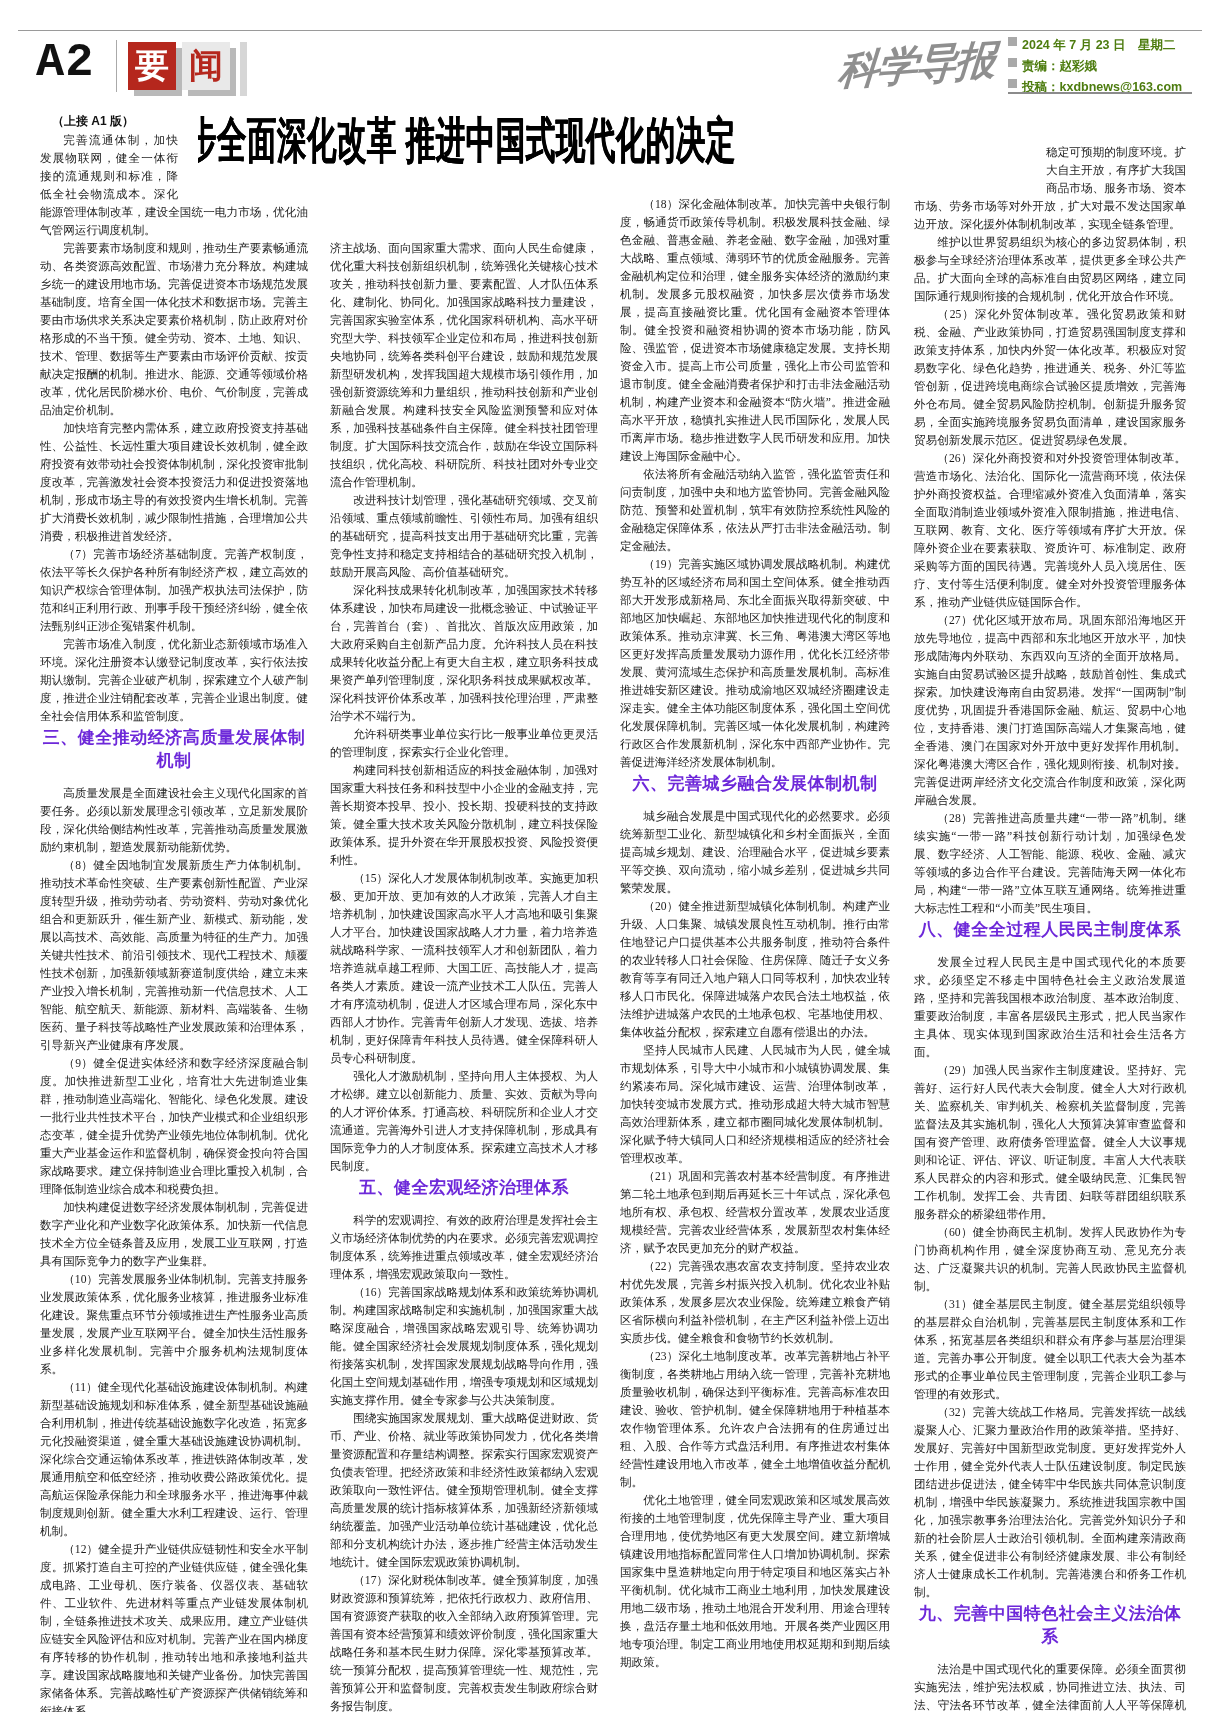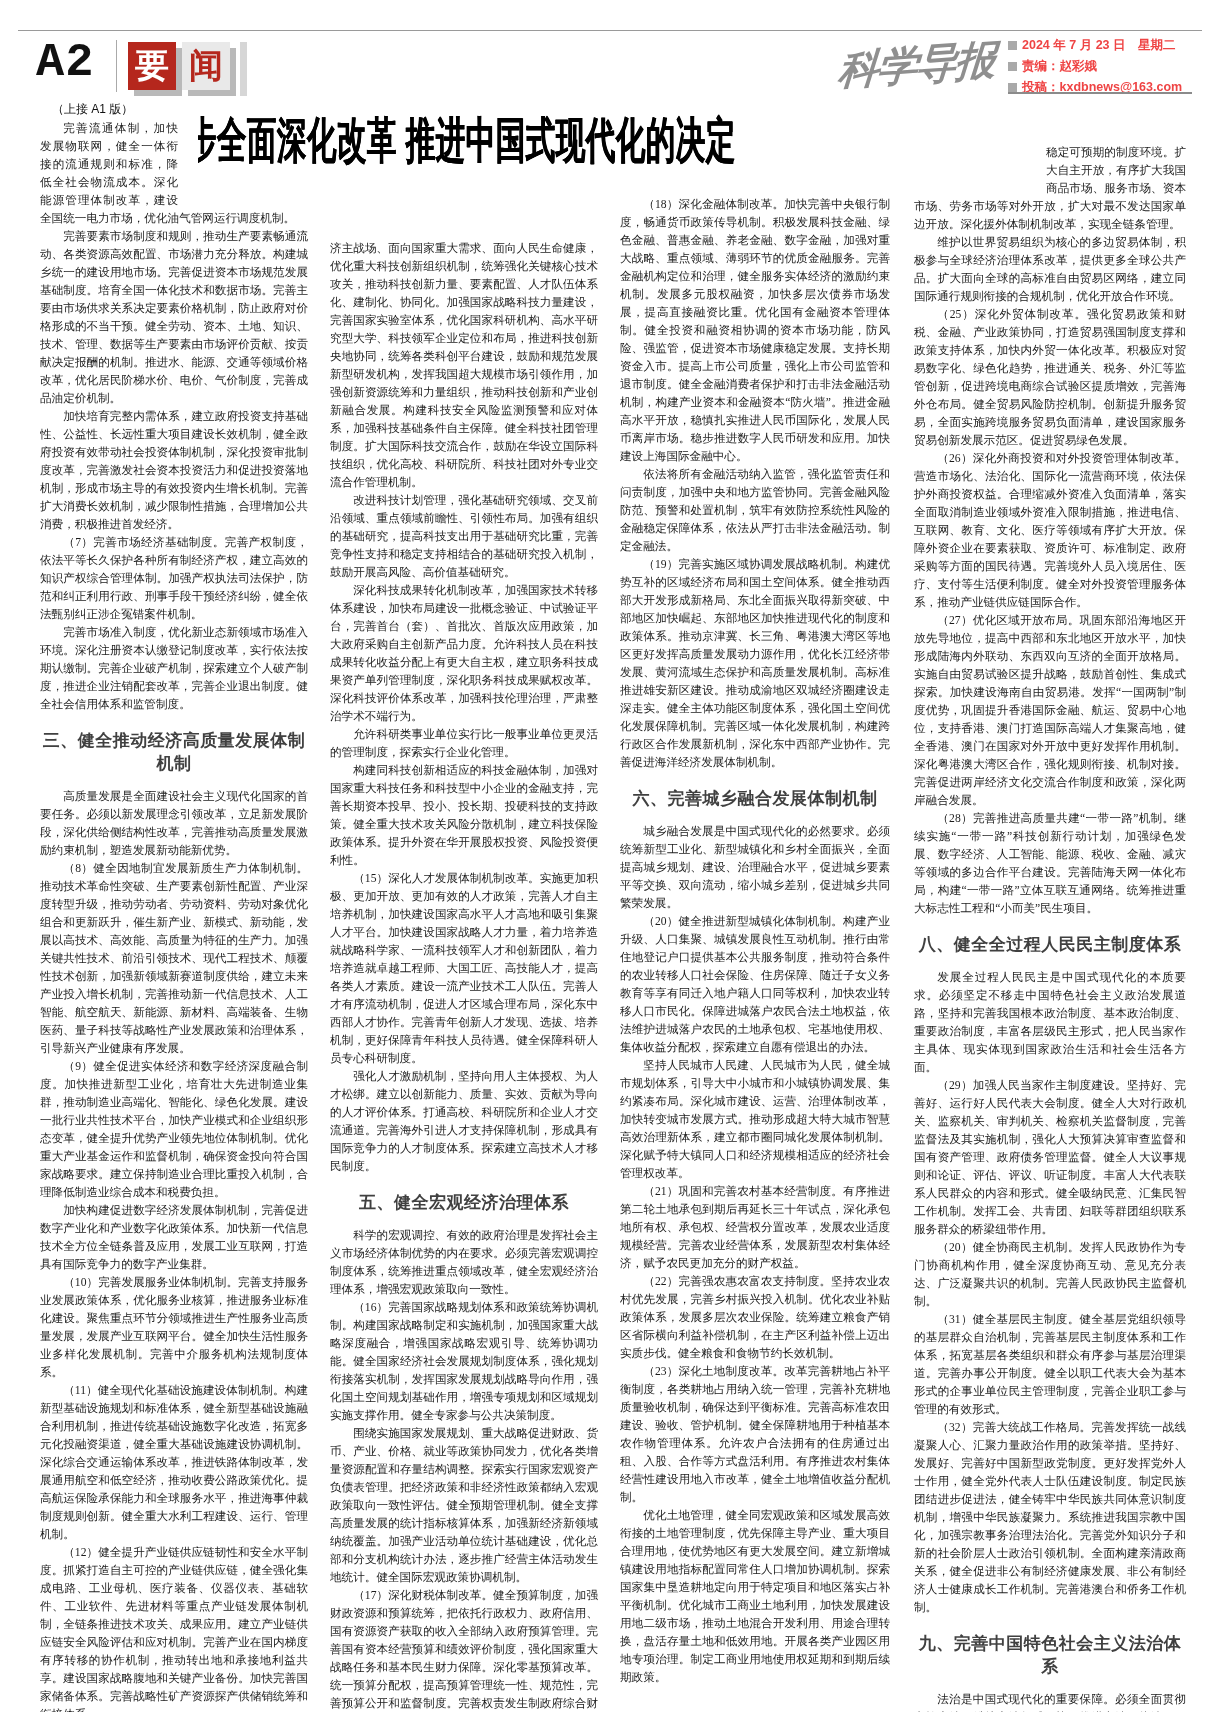--- a/index.html
+++ b/index.html
@@ -12,44 +12,44 @@
   #mh-div{position:absolute;left:116px;top:40px;width:1px;height:52px;background:#aaa;}
   .badgebox{position:absolute;top:42px;width:48px;height:48px;display:flex;align-items:center;justify-content:center;
             font-family:"Liberation Sans",sans-serif;font-weight:bold;font-size:34px;box-shadow:6px 6px 0 #b9b9b9;}
   #badge-yao{left:128px;background:#b5271d;color:#fff;}
   #badge-wen{left:182px;background:#e9e9e9;color:#b5271d;}
   #mh-bar2{position:absolute;left:240px;top:42px;width:7px;height:54px;background:#d6d6d6;}
   #paper-name{position:absolute;left:826px;top:38px;width:180px;text-align:center;
               font-family:"DejaVu Serif",serif;font-style:italic;font-weight:bold;font-size:41px;
               color:#8f8f8f;transform:rotate(-4deg) skewX(-8deg);letter-spacing:-2px;white-space:nowrap;}
   #mh-info{position:absolute;left:1008px;top:36px;width:184px;font-family:"Liberation Sans",sans-serif;}
-  #mh-info .row{display:flex;align-items:center;margin:1px 0 4px 0;font-size:12.5px;font-weight:600;color:#ef4444;white-space:nowrap;}
+  #mh-info .row{display:flex;margin:1px 0 4px 0;font-size:12.5px;font-weight:600;color:#4d7c0f;white-space:nowrap;}
   #mh-info .sq{width:9px;height:9px;background:#a9a9a9;margin-right:5px;flex:0 0 auto;}
   #mh-underrule{position:absolute;left:1008px;top:92px;width:184px;height:0;border-top:2px solid #8b8b8b;}
   
   #headline{position:absolute;left:198px;top:96px;width:812px;height:90px;overflow:hidden;
             display:flex;align-items:center;justify-content:center;}
   #headline .hl{display:inline-block;white-space:nowrap;transform:scaleX(0.60);transform-origin:0 50%;
                 font-family:"Liberation Sans","DejaVu Sans",sans-serif;font-weight:900;font-size:49px;
                 color:#000;letter-spacing:1px;text-shadow:0.6px 0 #000,-0.6px 0 #000;}
   
   .col{position:absolute;overflow:hidden;text-align:justify;}
   #col1{left:40px; top:100px;width:268px;height:1612px;}
   #col2{left:330px;top:196px;width:268px;height:1516px;}
   #col3{left:620px;top:196px;width:270px;height:1516px;}
   #col4{left:914px;top:100px;width:272px;height:1612px;}
   .hl-spacer{height:98px;}
   #col1 .hl-spacer{float:right;width:130px;}
   #col4 .hl-spacer{float:left;width:132px;}
   .bp{margin:0;font-size:11.6px;line-height:18px;text-indent:2em;color:#1c1c1c;}
   .bp.nofi{text-indent:0;margin-top:44px;}
-  .cont-note{margin:0 0 2px 0;font-size:12px;line-height:18px;font-weight:normal;text-indent:1em;
+  .cont-note{margin:12px 0 2px 0;font-size:12px;line-height:18px;font-weight:bold;text-indent:1em;
              font-family:"Liberation Sans",sans-serif;color:#111;}
-  .sec-h{margin:15px 0 13px 0;font-family:"Liberation Sans","DejaVu Sans",sans-serif;
-         font-size:17px;font-weight:bold;text-align:center;text-indent:0;color:#404040;letter-spacing:0.5px;}
+  .sec-h{margin:0 0 13px 0;font-family:"Liberation Sans","DejaVu Sans",sans-serif;
+         font-size:17px;font-weight:bold;text-align:center;text-indent:0;color:#6d28d9;letter-spacing:0.5px;}
 </style>
 </head>
 <body>
 
 <div id="page">
   <div id="toprule"></div>
 
   <div id="pageno">A2</div>
   <div id="mh-div"></div>
   <div id="badge-yao" class="badgebox">要</div>
@@ -125,19 +125,19 @@
     <div class="hl-spacer"></div>
   <p class="bp nofi">稳定可预期的制度环境。扩大自主开放，有序扩大我国商品市场、服务市场、资本市场、劳务市场等对外开放，扩大对最不发达国家单边开放。深化援外体制机制改革，实现全链条管理。</p>
       <p class="bp">维护以世界贸易组织为核心的多边贸易体制，积极参与全球经济治理体系改革，提供更多全球公共产品。扩大面向全球的高标准自由贸易区网络，建立同国际通行规则衔接的合规机制，优化开放合作环境。</p>
       <p class="bp">（25）深化外贸体制改革。强化贸易政策和财税、金融、产业政策协同，打造贸易强国制度支撑和政策支持体系，加快内外贸一体化改革。积极应对贸易数字化、绿色化趋势，推进通关、税务、外汇等监管创新，促进跨境电商综合试验区提质增效，完善海外仓布局。健全贸易风险防控机制。创新提升服务贸易，全面实施跨境服务贸易负面清单，建设国家服务贸易创新发展示范区。促进贸易绿色发展。</p>
       <p class="bp">（26）深化外商投资和对外投资管理体制改革。营造市场化、法治化、国际化一流营商环境，依法保护外商投资权益。合理缩减外资准入负面清单，落实全面取消制造业领域外资准入限制措施，推进电信、互联网、教育、文化、医疗等领域有序扩大开放。保障外资企业在要素获取、资质许可、标准制定、政府采购等方面的国民待遇。完善境外人员入境居住、医疗、支付等生活便利制度。健全对外投资管理服务体系，推动产业链供应链国际合作。</p>
       <p class="bp">（27）优化区域开放布局。巩固东部沿海地区开放先导地位，提高中西部和东北地区开放水平，加快形成陆海内外联动、东西双向互济的全面开放格局。实施自由贸易试验区提升战略，鼓励首创性、集成式探索。加快建设海南自由贸易港。发挥“一国两制”制度优势，巩固提升香港国际金融、航运、贸易中心地位，支持香港、澳门打造国际高端人才集聚高地，健全香港、澳门在国家对外开放中更好发挥作用机制。深化粤港澳大湾区合作，强化规则衔接、机制对接。完善促进两岸经济文化交流合作制度和政策，深化两岸融合发展。</p>
       <p class="bp">（28）完善推进高质量共建“一带一路”机制。继续实施“一带一路”科技创新行动计划，加强绿色发展、数字经济、人工智能、能源、税收、金融、减灾等领域的多边合作平台建设。完善陆海天网一体化布局，构建“一带一路”立体互联互通网络。统筹推进重大标志性工程和“小而美”民生项目。</p>
       <h3 class="sec-h">八、健全全过程人民民主制度体系</h3>
       <p class="bp">发展全过程人民民主是中国式现代化的本质要求。必须坚定不移走中国特色社会主义政治发展道路，坚持和完善我国根本政治制度、基本政治制度、重要政治制度，丰富各层级民主形式，把人民当家作主具体、现实体现到国家政治生活和社会生活各方面。</p>
       <p class="bp">（29）加强人民当家作主制度建设。坚持好、完善好、运行好人民代表大会制度。健全人大对行政机关、监察机关、审判机关、检察机关监督制度，完善监督法及其实施机制，强化人大预算决算审查监督和国有资产管理、政府债务管理监督。健全人大议事规则和论证、评估、评议、听证制度。丰富人大代表联系人民群众的内容和形式。健全吸纳民意、汇集民智工作机制。发挥工会、共青团、妇联等群团组织联系服务群众的桥梁纽带作用。</p>
-      <p class="bp">（20）健全协商民主机制。发挥人民政协作为专门协商机构作用，健全深度协商互动、意见充分表达、广泛凝聚共识的机制。完善人民政协民主监督机制。</p>
+      <p class="bp">（60）健全协商民主机制。发挥人民政协作为专门协商机构作用，健全深度协商互动、意见充分表达、广泛凝聚共识的机制。完善人民政协民主监督机制。</p>
       <p class="bp">（31）健全基层民主制度。健全基层党组织领导的基层群众自治机制，完善基层民主制度体系和工作体系，拓宽基层各类组织和群众有序参与基层治理渠道。完善办事公开制度。健全以职工代表大会为基本形式的企事业单位民主管理制度，完善企业职工参与管理的有效形式。</p>
       <p class="bp">（32）完善大统战工作格局。完善发挥统一战线凝聚人心、汇聚力量政治作用的政策举措。坚持好、发展好、完善好中国新型政党制度。更好发挥党外人士作用，健全党外代表人士队伍建设制度。制定民族团结进步促进法，健全铸牢中华民族共同体意识制度机制，增强中华民族凝聚力。系统推进我国宗教中国化，加强宗教事务治理法治化。完善党外知识分子和新的社会阶层人士政治引领机制。全面构建亲清政商关系，健全促进非公有制经济健康发展、非公有制经济人士健康成长工作机制。完善港澳台和侨务工作机制。</p>
       <h3 class="sec-h">九、完善中国特色社会主义法治体系</h3>
       <p class="bp">法治是中国式现代化的重要保障。必须全面贯彻实施宪法，维护宪法权威，协同推进立法、执法、司法、守法各环节改革，健全法律面前人人平等保障机制，弘扬社会主义法治精神，维护社会公平正义，全面推进国家各方面工作法治化。</p>
     </div>
 </div>
 
 </body></html>

